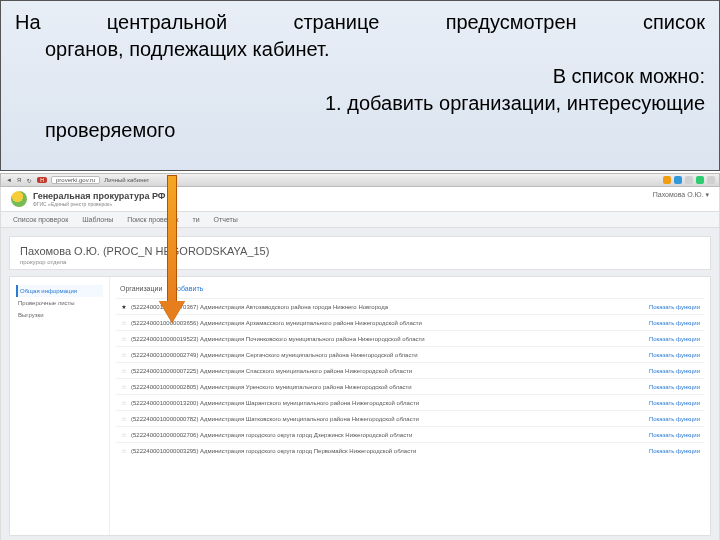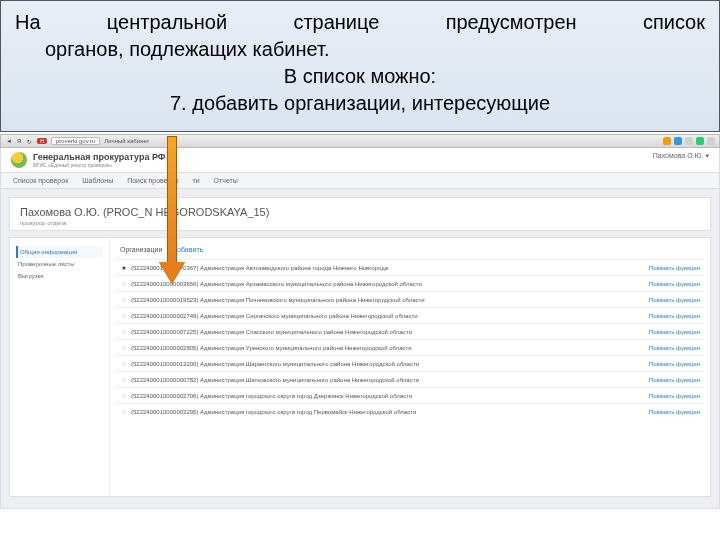--- a/index.html
+++ b/index.html
@@ -1,27 +1,27 @@
 <!DOCTYPE html>
 <html><head>
 <meta charset="utf-8">
 <style>
   * { box-sizing: border-box; margin: 0; padding: 0; font-family: Arial, sans-serif; }
   body { width: 720px; height: 540px; background: #fff; overflow: hidden; }
 
   .callout {
     border: 1px solid #555;
     background: linear-gradient(#e8eef6, #dbe4f0);
-    padding: 8px 14px 14px 14px;
+    padding: 8px 14px 26px 14px;
     font-size: 20px;
     line-height: 1.35;
   }
   .callout .l1 { text-align: justify; text-align-last: justify; }
   .callout .l2 { padding-left: 30px; }
-  .callout .l3, .callout .l4 { text-align: center; }
+  .callout .l3, .callout .l4 { text-align: right; }
   .callout .l5 { padding-left: 30px; }
 
   .shot-wrap { position: relative; margin-top: 2px; }
   .browser-bar {
     height: 14px;
     background: linear-gradient(#f0f0f0,#d8d8d8);
     border: 1px solid #bbb;
     display: flex;
     align-items: center;
     font-size: 6px;
@@ -107,21 +107,22 @@
     filter: drop-shadow(0 0 0.5px #7a3b00);
   }
 </style>
 </head>
 <body>
 
 <div class="callout">
   <div class="l1">На центральной странице предусмотрен список</div>
   <div class="l2">органов, подлежащих кабинет.</div>
   <div class="l3">В список можно:</div>
-  <div class="l4">7.  добавить организации, интересующие</div>
+  <div class="l4">1.  добавить организации, интересующие</div>
+  <div class="l5">проверяемого</div>
 </div>
 
 <div class="shot-wrap">
 
   <div class="browser-bar">
     <span class="bbar-back">◄</span>
     <span>Я</span>
     <span class="bbar-fwd">↻</span>
     <span class="addr-chip">Н</span>
     <span class="addr-url">proverki.gov.ru</span>

